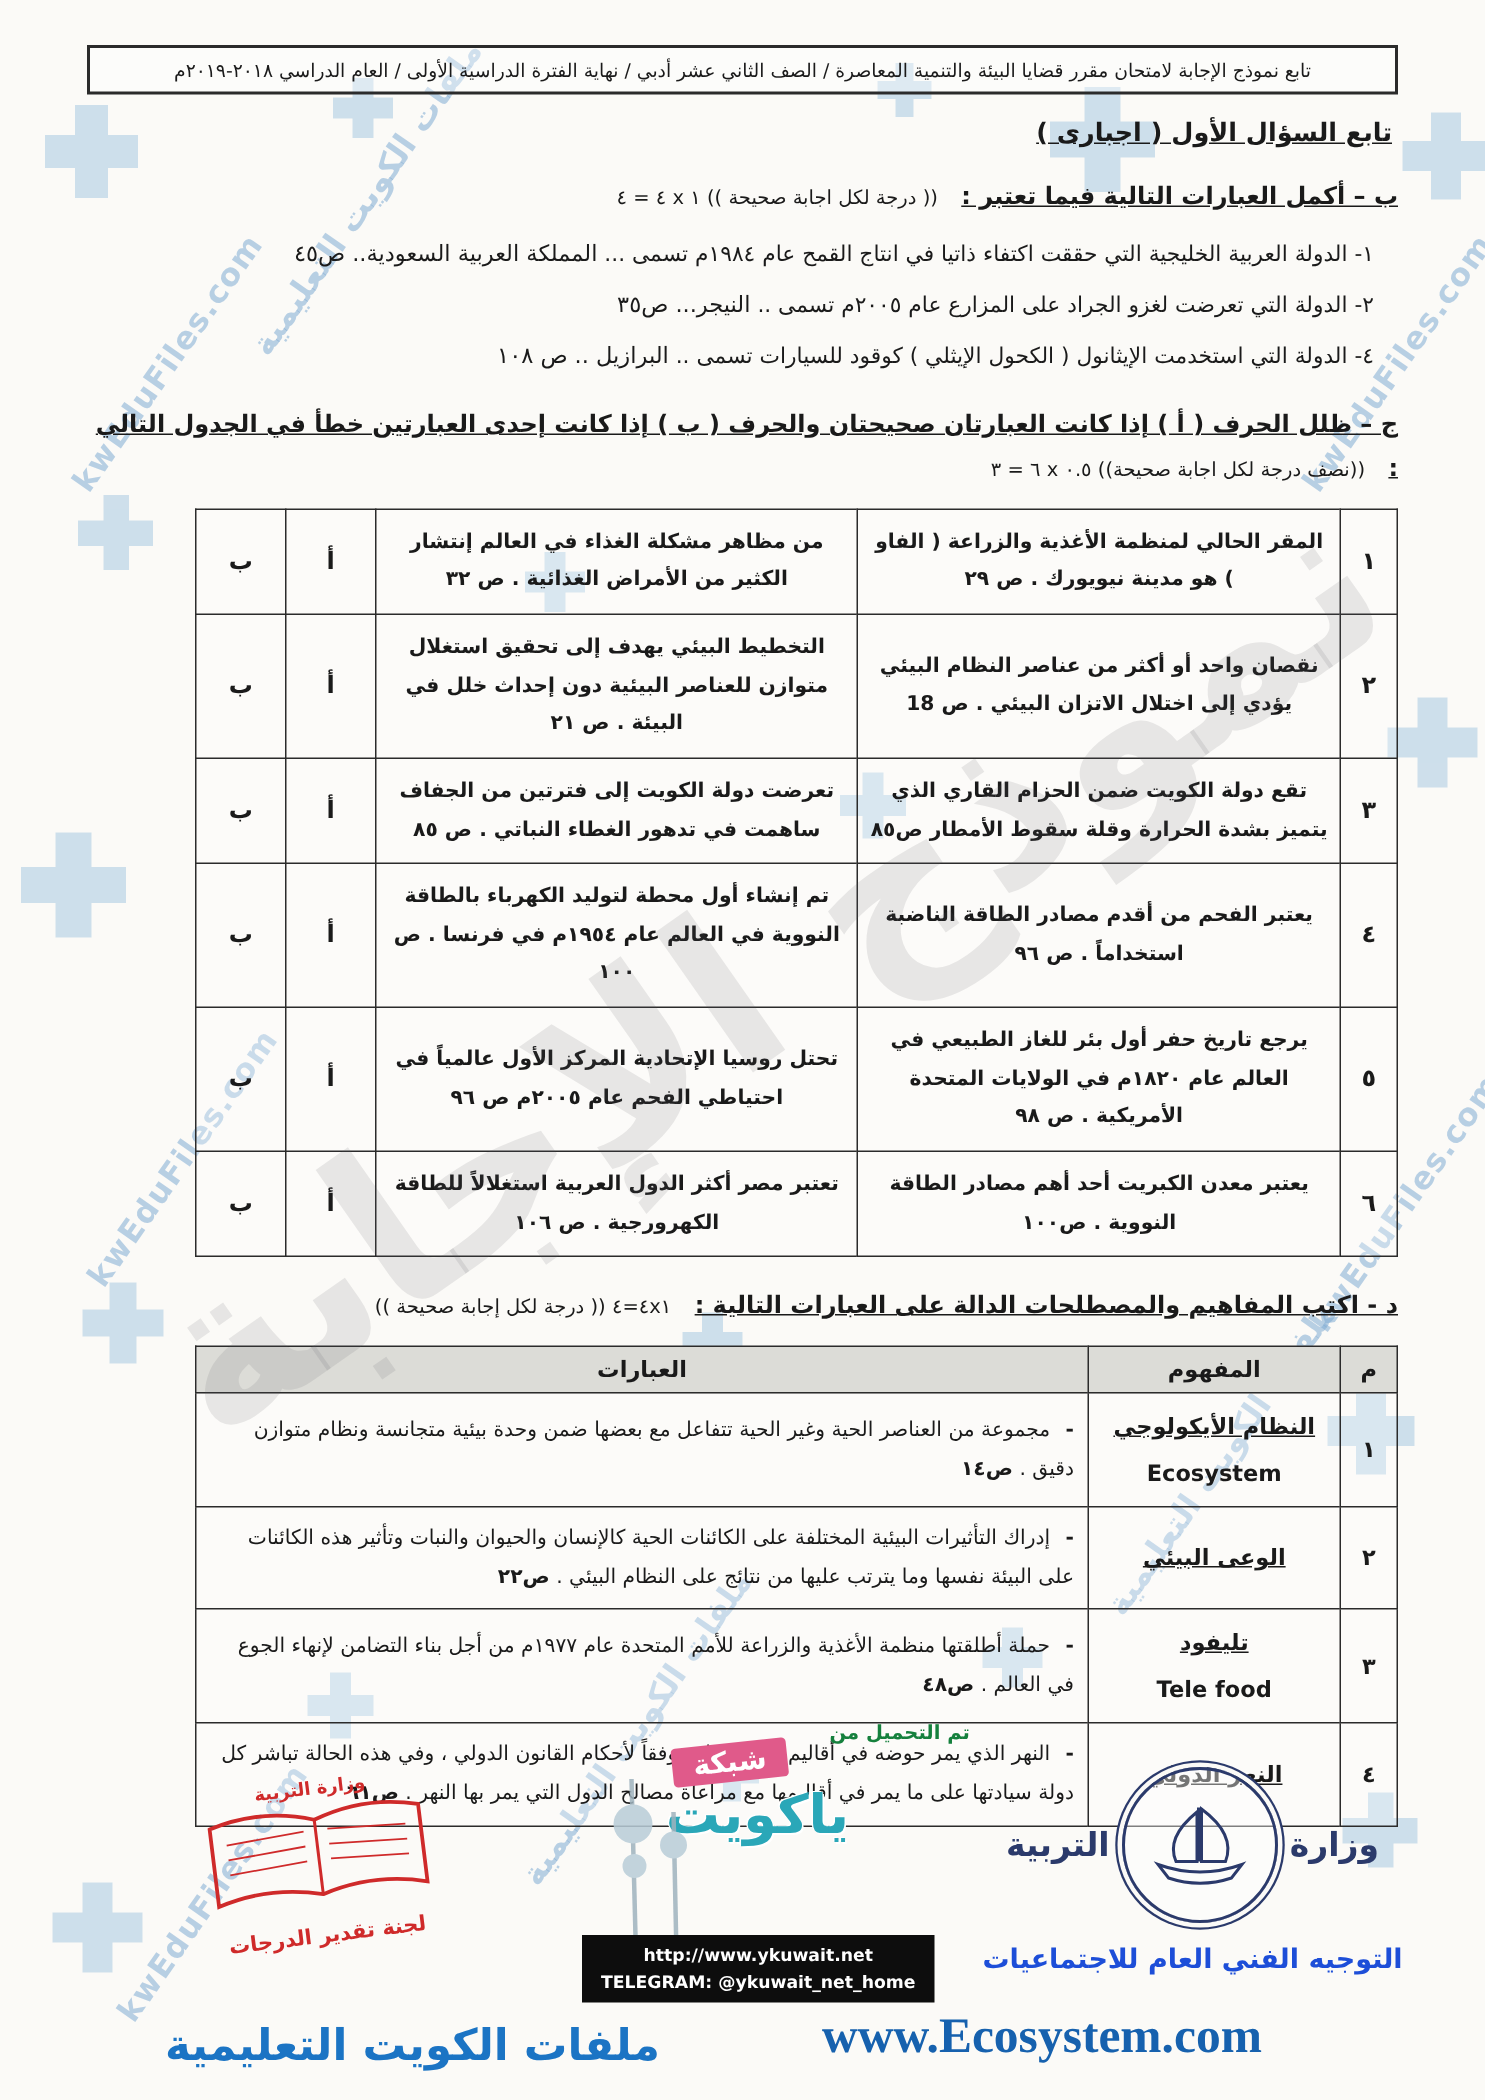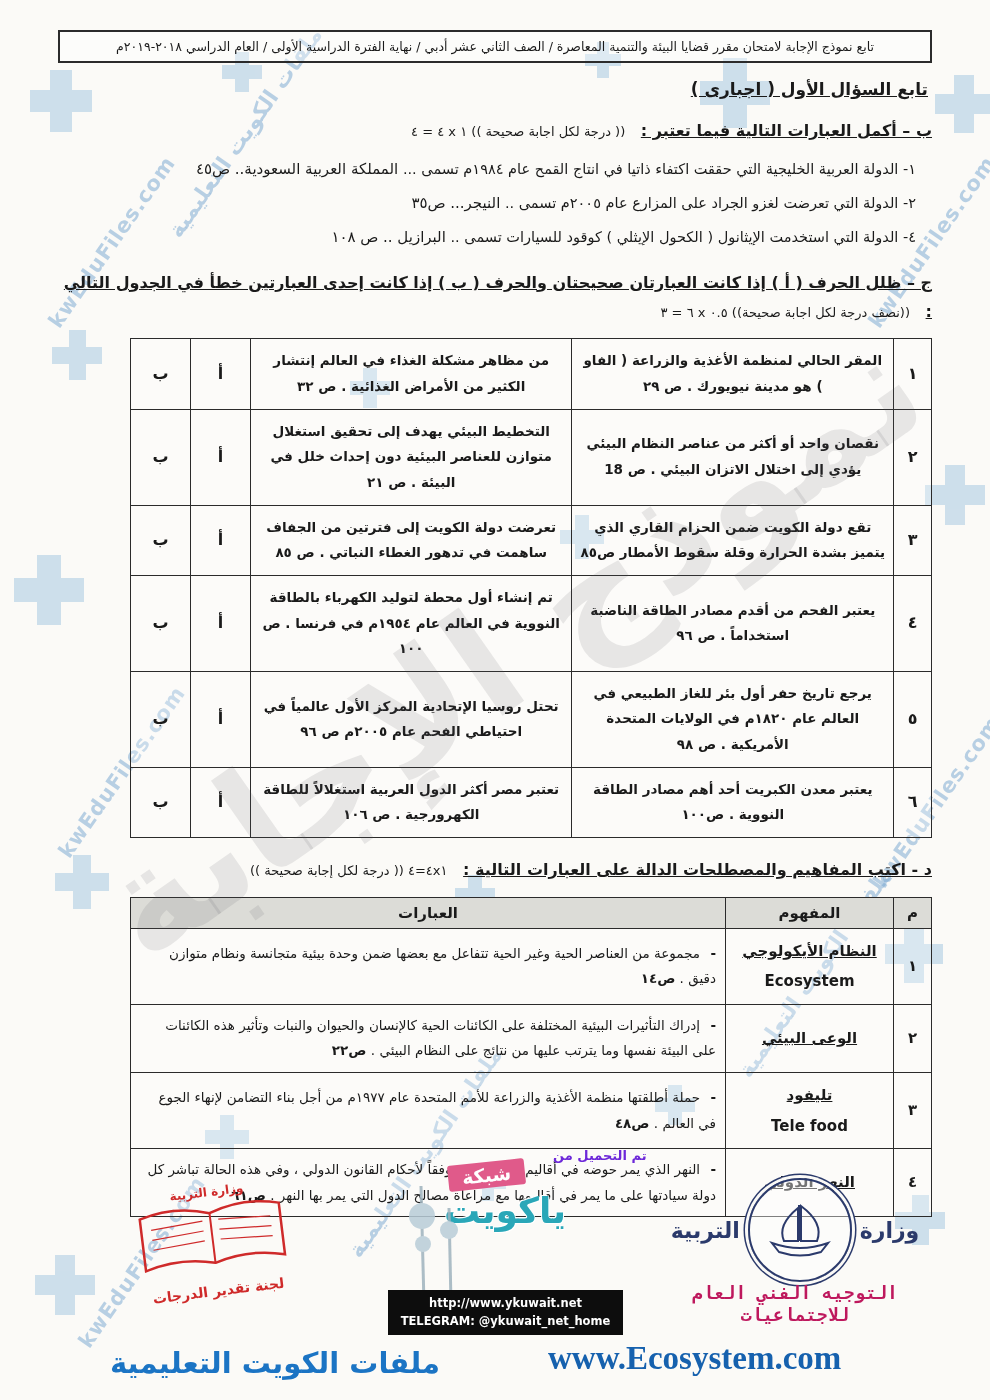--- a/index.html
+++ b/index.html
@@ -53,21 +53,21 @@
   .tbl-d td { padding:8px 9px; font-size:13.5px; line-height:1.9; }
   .tbl-d .c-num { width:38px; } .tbl-d .c-con { width:168px; }
   .tbl-d td.num { text-align:center; font-weight:bold; font-size:15px; }
   .tbl-d td.concept { text-align:center; font-weight:bold; }
   .tbl-d .con-ar { text-decoration:underline; font-size:15px; display:block; }
   .tbl-d .con-en { font-size:15px; display:block; margin-top:2px; }
   .tbl-d .dash { font-weight:bold; margin-left:6px; }
   .tbl-d .pg { font-weight:bold; }
   
   .footer { position:absolute; left:0; top:1140px; width:990px; height:260px; z-index:3; direction:ltr; }
-  .dl-note { position:absolute; left:553px; top:8px; font-size:13px; font-weight:bold; color:#6d28d9; direction:rtl; }
+  .dl-note { position:absolute; left:553px; top:8px; font-size:13px; font-weight:bold; color:#15803d; direction:rtl; }
   .logo-group { position:absolute; left:385px; top:22px; width:240px; text-align:center; }
   .towers { position:absolute; left:12px; top:18px; opacity:.85; }
   .net-badge {
     display:inline-block; background:#e05a8a; color:#fff; font-weight:bold;
     font-size:19px; padding:2px 14px; transform:rotate(-6deg); border-radius:3px;
     margin-right:36px;
   }
   .net-name {
     display:block; color:#2aa7b8; font-weight:bold; font-size:36px; margin-top:2px;
     text-shadow:1px 1px 0 #fff, -1px -1px 0 #fff;
@@ -83,21 +83,21 @@
   .red-stamp .rs-top { font-size:12px; font-weight:bold; }
   .red-stamp .rs-bottom { font-size:14px; font-weight:bold; margin-top:2px; letter-spacing:1px; }
   .min-stamp { position:absolute; left:640px; top:38px; width:310px; text-align:center; direction:rtl; }
   .min-row { display:flex; align-items:center; justify-content:center; gap:8px; }
   .min-word { font-size:22px; font-weight:bold; color:#2b3a6b; }
   .min-circle {
     width:104px; height:104px; border-radius:50%;
     border:2.5px solid #2b3a6b; box-shadow:0 0 0 3px #fbfaf7, 0 0 0 4.5px #2b3a6b;
     display:flex; align-items:center; justify-content:center; background:rgba(255,255,255,.4);
   }
-  .min-dept { margin-top:0; font-size:18px; font-weight:bold; color:#be185d;font-family:Liberation Mono, monospace; }
+  .min-dept { margin-top:14px; font-size:18px; font-weight:bold; color:#1d4ed8; }
   .site-line { position:absolute; left:0; top:200px; width:990px; }
   .site-name-ar { position:absolute; left:110px; top:6px; font-size:29px; font-weight:bold; color:#1b74c4; }
   .site-url { position:absolute; left:548px; top:0; font-family:"Liberation Serif", serif; font-size:33px; font-weight:bold; color:#1661ae; }
 </style>
 </head>
 <body>
 
 <div class="wm-layer">
   <div class="wm-plus" style="left:30px;top:70px;width:62px;height:62px;"></div>
   <div class="wm-plus" style="left:222px;top:52px;width:40px;height:40px;"></div>

